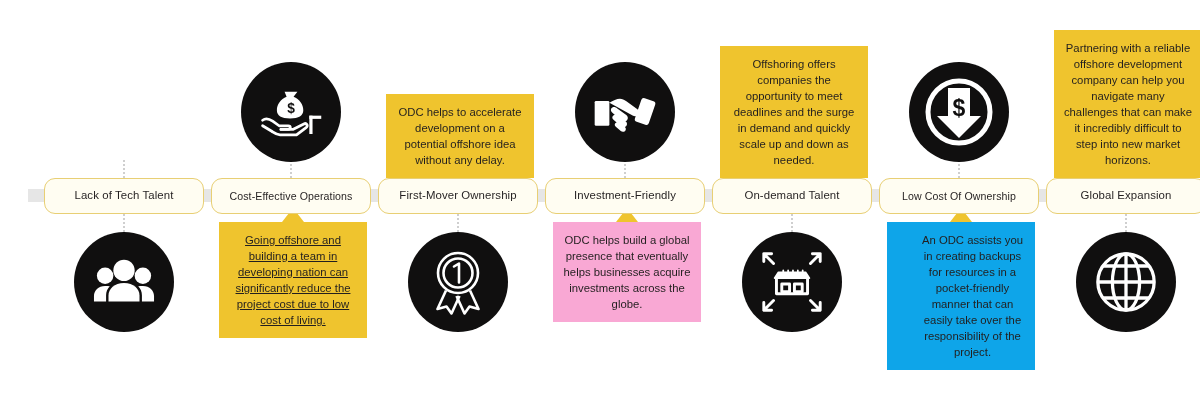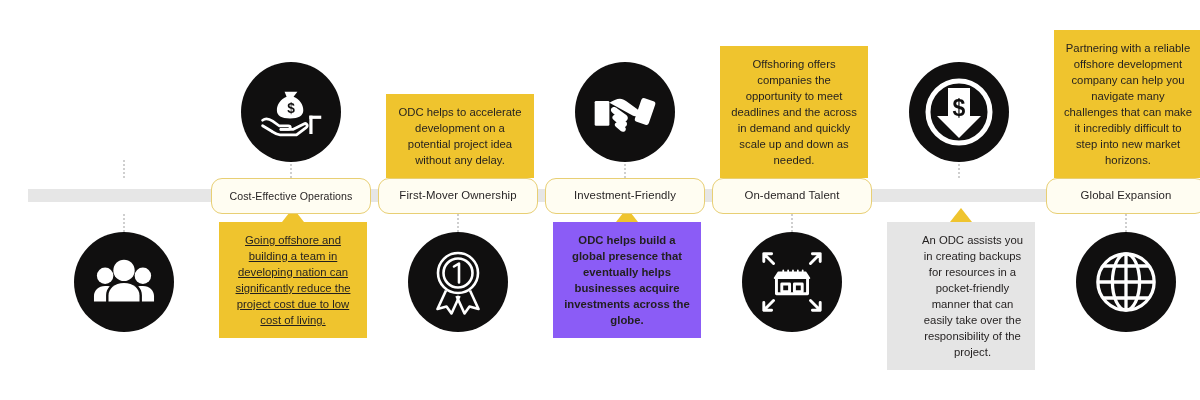--- a/index.html
+++ b/index.html
@@ -139,20 +139,23 @@
   .icon-bottom { top: 232px; }
   .icon-circle svg { display: block; }
 </style>
 </head>
 <body>
 
 <div id="infographic">
   <div class="rail" id="rail-layer" style="left: 28px; width: 1194px; background: rgb(230, 230, 230);"></div>
   <div id="columns-layer">
       <div class="col" style="left: 44px;">
+        <div class="pill">
+          <span class="pill-label">Lack of Tech Talent</span>
+        </div>
         <div class="stem stem-up"></div>
         <div class="stem stem-down"></div>
         <div class="icon-circle icon-bottom" style="background: rgb(16, 15, 15);">
     <svg width="62" height="62" viewBox="0 0 64 64" fill="#fff">
       <circle cx="32" cy="20" r="11"></circle>
       <path d="M32 33c-10 0-16 6-16 13v6h32v-6c0-7-6-13-16-13z"></path>
       <circle cx="12.5" cy="25.5" r="8.5"></circle>
       <path d="M12.5 36C5.5 36 1 40.6 1 46.5V52h12.5v-6.2c0-3.7 1.4-7 3.8-9.4-1.5-.3-3.1-.4-4.8-.4z"></path>
       <circle cx="51.5" cy="25.5" r="8.5"></circle>
       <path d="M51.5 36c7 0 11.5 4.6 11.5 10.5V52H50.5v-6.2c0-3.7-1.4-7-3.8-9.4 1.5-.3 3.1-.4 4.8-.4z"></path>
@@ -179,80 +182,83 @@
     </svg>
         </div>
       </div>
       <div class="col" style="left: 378px;">
         <div class="pill">
           <span class="pill-label">First-Mover Ownership</span>
         </div>
         <div class="stem stem-up"></div>
         <div class="stem stem-down"></div>
         <div class="card card-top" style="background: rgb(239, 196, 46);">
-          <p class="card-text" style="margin: 0px;">ODC helps to accelerate development on a potential project idea without any delay.</p>
+          <p class="card-text" style="margin: 0px;">ODC helps to accelerate development on a potential offshore idea without any delay.</p>
         </div>
         <div class="icon-circle icon-bottom" style="background: rgb(16, 15, 15);">
     <svg width="62" height="66" viewBox="0 0 60 66" fill="none" stroke="#fff" stroke-width="2.6">
       <circle cx="30" cy="24" r="20"></circle>
       <circle cx="30" cy="24" r="14.5"></circle>
       <path d="M26 17.5l5-3v19" stroke-linecap="round" stroke-linejoin="round"></path>
       <path d="M24.5 33.5v-0" stroke="none"></path>
       <path d="M18 41.5L9.5 60l9-2.5 5 7 8-17.5" stroke-linejoin="round"></path>
       <path d="M42 41.5L50.5 60l-9-2.5-5 7-8-17.5" stroke-linejoin="round"></path>
     </svg>
         </div>
       </div>
       <div class="col" style="left: 545px;">
         <div class="pill">
           <span class="pill-label">Investment-Friendly</span>
         </div>
         <div class="stem stem-up"></div>
         <div class="stem stem-down"></div>
-        <div class="card card-bottom" style="background: #8b5cf6; font-weight: bold;">
+        <div class="card card-bottom" style="background: #f9a8d4;">
           <p class="card-text" style="margin: 0px;">ODC helps build a global presence that eventually helps businesses acquire investments across the globe.</p>
         </div>
         <div class="icon-circle icon-top" style="background: rgb(16, 15, 15);">
     <svg width="68" height="54" viewBox="0 0 74 56" fill="#fff">
       <rect x="4" y="16" width="16" height="27" rx="1.5"></rect>
       <path d="M20 18c4-2.5 8-4.5 11.5-4.5 2.5 0 4.5 1 7 2.8l12 8.8c2.2 1.6 2.4 4.4.6 6.2-1.6 1.6-4 1.7-5.8.4"></path>
       <path d="M23 28.5c-1.8-1.3-2-4 .2-5.3 1.9-1.1 3.8-.3 5.4.9l9.8 7.3c2 1.5 2.3 4.2.6 5.9-1.6 1.6-4 1.6-5.8.3"></path>
       <path d="M24.5 36.5c-1.7-1.2-1.9-3.8.2-5 1.8-1 3.6-.3 5.1.8l7.8 5.7c1.9 1.4 2.1 3.9.6 5.4-1.5 1.5-3.7 1.5-5.4.3"></path>
       <path d="M27 44c-1.5-1.1-1.7-3.3.2-4.3 1.6-.9 3.1-.2 4.4.7l5 3.6c1.6 1.2 1.8 3.3.5 4.6-1.3 1.3-3.2 1.3-4.7.2"></path>
       <rect x="51" y="14" width="16" height="27" rx="3" transform="rotate(19 59 27)"></rect>
     </svg>
         </div>
       </div>
       <div class="col" style="left: 712px;">
         <div class="pill">
           <span class="pill-label">On-demand Talent</span>
         </div>
         <div class="stem stem-up"></div>
         <div class="stem stem-down"></div>
         <div class="card card-top" style="background: rgb(239, 196, 46);">
-          <p class="card-text" style="margin: 0px;">Offshoring offers companies the opportunity to meet deadlines and the across in demand and quickly scale up and down as needed.</p>
+          <p class="card-text" style="margin: 0px;">Offshoring offers companies the opportunity to meet deadlines and the surge in demand and quickly scale up and down as needed.</p>
         </div>
         <div class="icon-circle icon-bottom" style="background: rgb(16, 15, 15);">
     <svg width="70" height="70" viewBox="0 0 72 72" fill="none" stroke="#fff" stroke-width="3" stroke-linecap="round" stroke-linejoin="round">
       <path d="M22 26h28l4 6H18z" fill="#fff" stroke="#fff" stroke-width="1.6"></path>
       <path d="M20 32v16h32V32"></path>
       <rect x="25.5" y="38" width="8" height="8"></rect>
       <rect x="38.5" y="38" width="8" height="8"></rect>
       <path d="M27 26v-2M32 26v-2M37 26v-2M42 26v-2M47 26v-2" stroke-width="1.8"></path>
       <path d="M17 17L7 7M7 7v8M7 7h8"></path>
       <path d="M55 17L65 7M65 7v8M65 7h-8"></path>
       <path d="M17 55L7 65M7 65v-8M7 65h8"></path>
       <path d="M55 55L65 65M65 65v-8M65 65h-8"></path>
     </svg>
         </div>
       </div>
       <div class="col" style="left: 879px;">
-        <div class="stem stem-up"></div>
-        <div class="stem stem-down"></div>
-        <div class="card card-bottom" style="background: #e5e5e5; padding-left: 32px;">
+        <div class="pill pill-wide">
+          <span class="pill-label">Low Cost Of Ownership</span>
+        </div>
+        <div class="stem stem-up"></div>
+        <div class="stem stem-down"></div>
+        <div class="card card-bottom" style="background: #0ea5e9; padding-left: 32px;">
           <p class="card-text" style="margin: 0px;">An ODC assists you in creating backups for resources in a pocket-friendly manner that can easily take over the responsibility of the project.</p>
         </div>
         <div class="icon-circle icon-top" style="background: rgb(16, 15, 15);">
     <svg width="72" height="72" viewBox="0 0 72 72">
       <circle cx="36" cy="36" r="31" fill="none" stroke="#fff" stroke-width="5"></circle>
       <path d="M25 12h22v28h11L36 62 14 40h11z" fill="#fff"></path>
       <text x="36" y="40" font-family="Liberation Sans, sans-serif" font-size="23" font-weight="bold" fill="#100f0f" text-anchor="middle">$</text>
     </svg>
         </div>
       </div>

